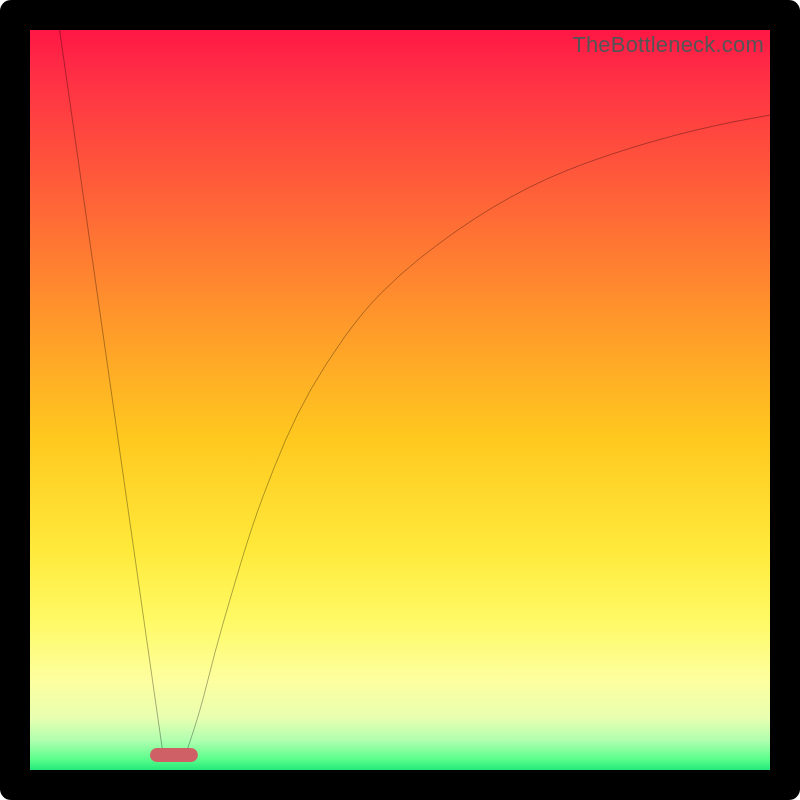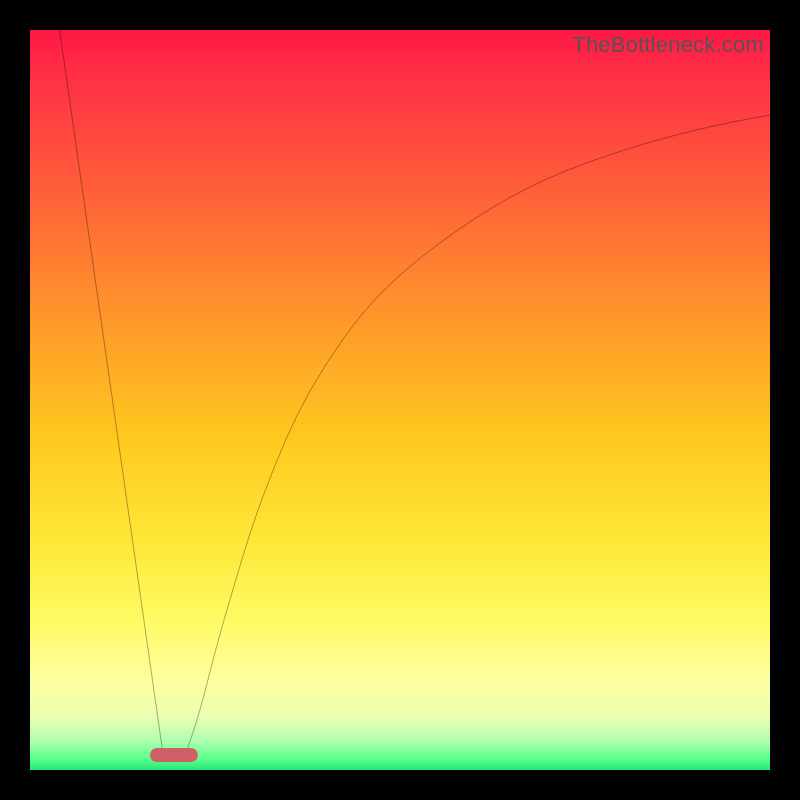--- a/index.html
+++ b/index.html
@@ -9,20 +9,21 @@
     height: 800px;
     overflow: hidden;
     background: #fff;
     font-family: Arial, Helvetica, sans-serif;
   }
   .container {
     position: relative;
     width: 800px;
     height: 800px;
     background: #000;
+    border-radius: 11px;
   }
   .plot-area {
     position: absolute;
     left: 30px;
     top: 30px;
     width: 740px;
     height: 740px;
     overflow: hidden;
   }
   .watermark {

